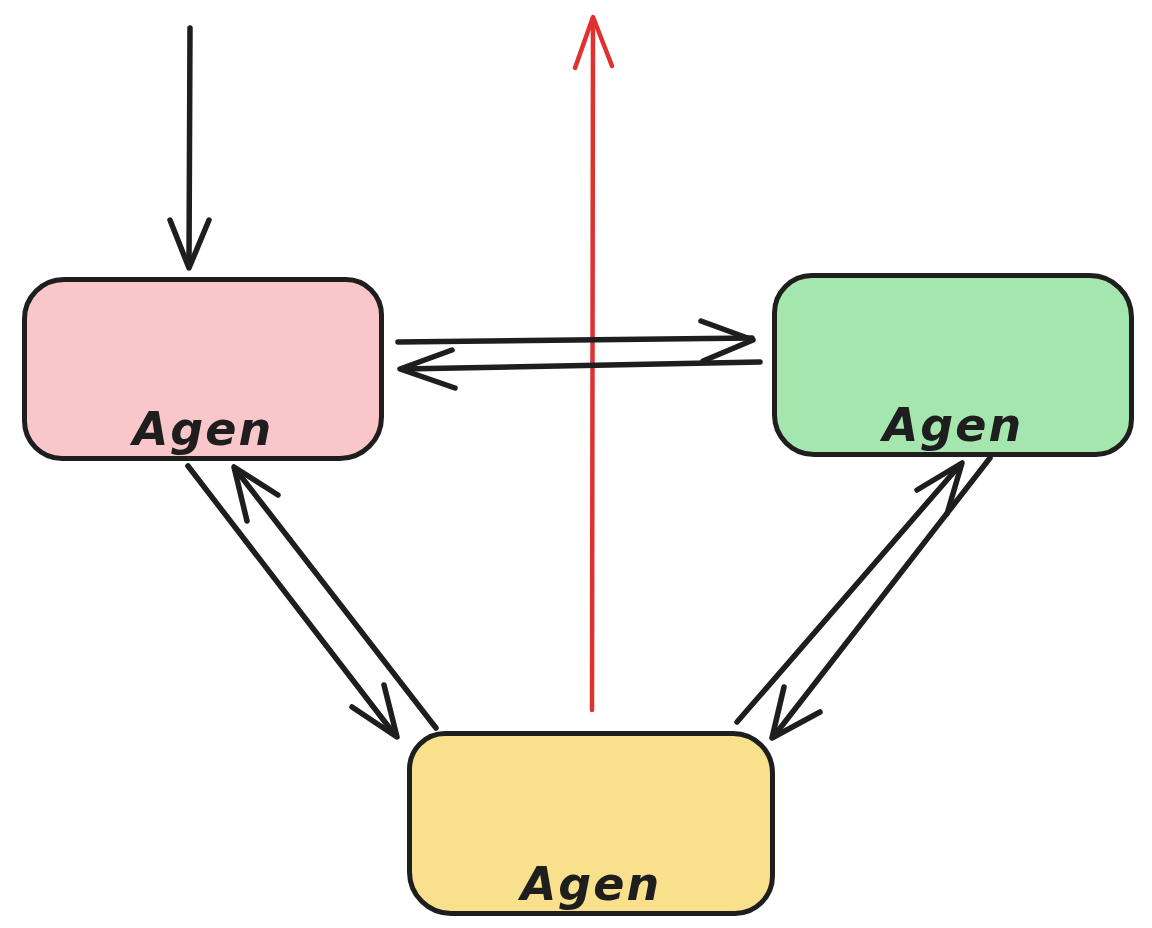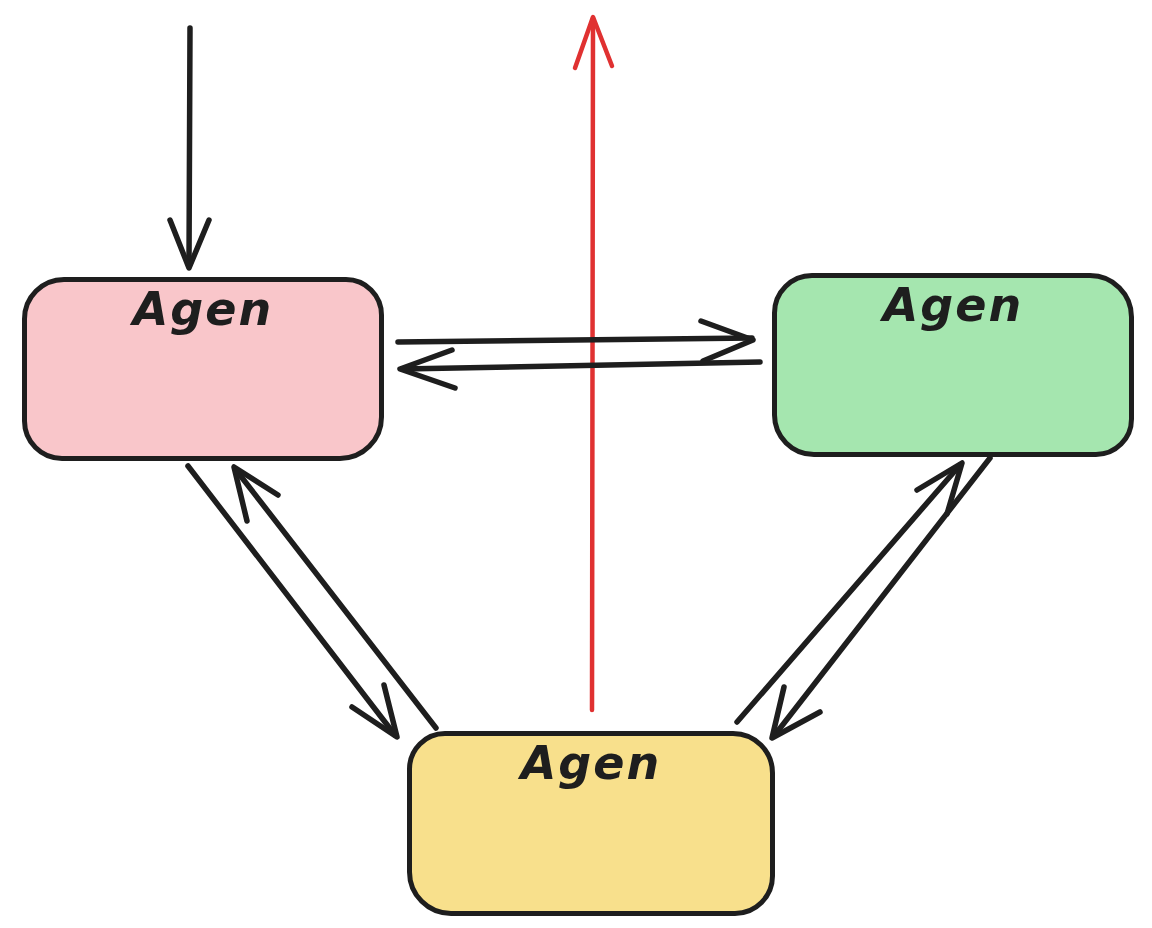--- a/index.html
+++ b/index.html
@@ -6,21 +6,21 @@
   .canvas{
     position:relative;
     width:1152px;height:928px;
     background:#ffffff;
     overflow:hidden;
     font-family:"DejaVu Sans", sans-serif;
   }
   .arrow-layer{position:absolute;left:0;top:0;width:1152px;height:928px;}
   .node{
     position:absolute;
-    display:flex;align-items:flex-start;justify-content:center;
+    display:flex;align-items:flex-end;justify-content:center;
     border:5px solid #1e1e1e;
     border-radius:40px;
     box-sizing:border-box;
     font-family:"DejaVu Sans", sans-serif;
     font-style:italic;
     font-weight:600;
     font-size:46px;
     color:#1e1e1e;
     letter-spacing:2px;
   }

